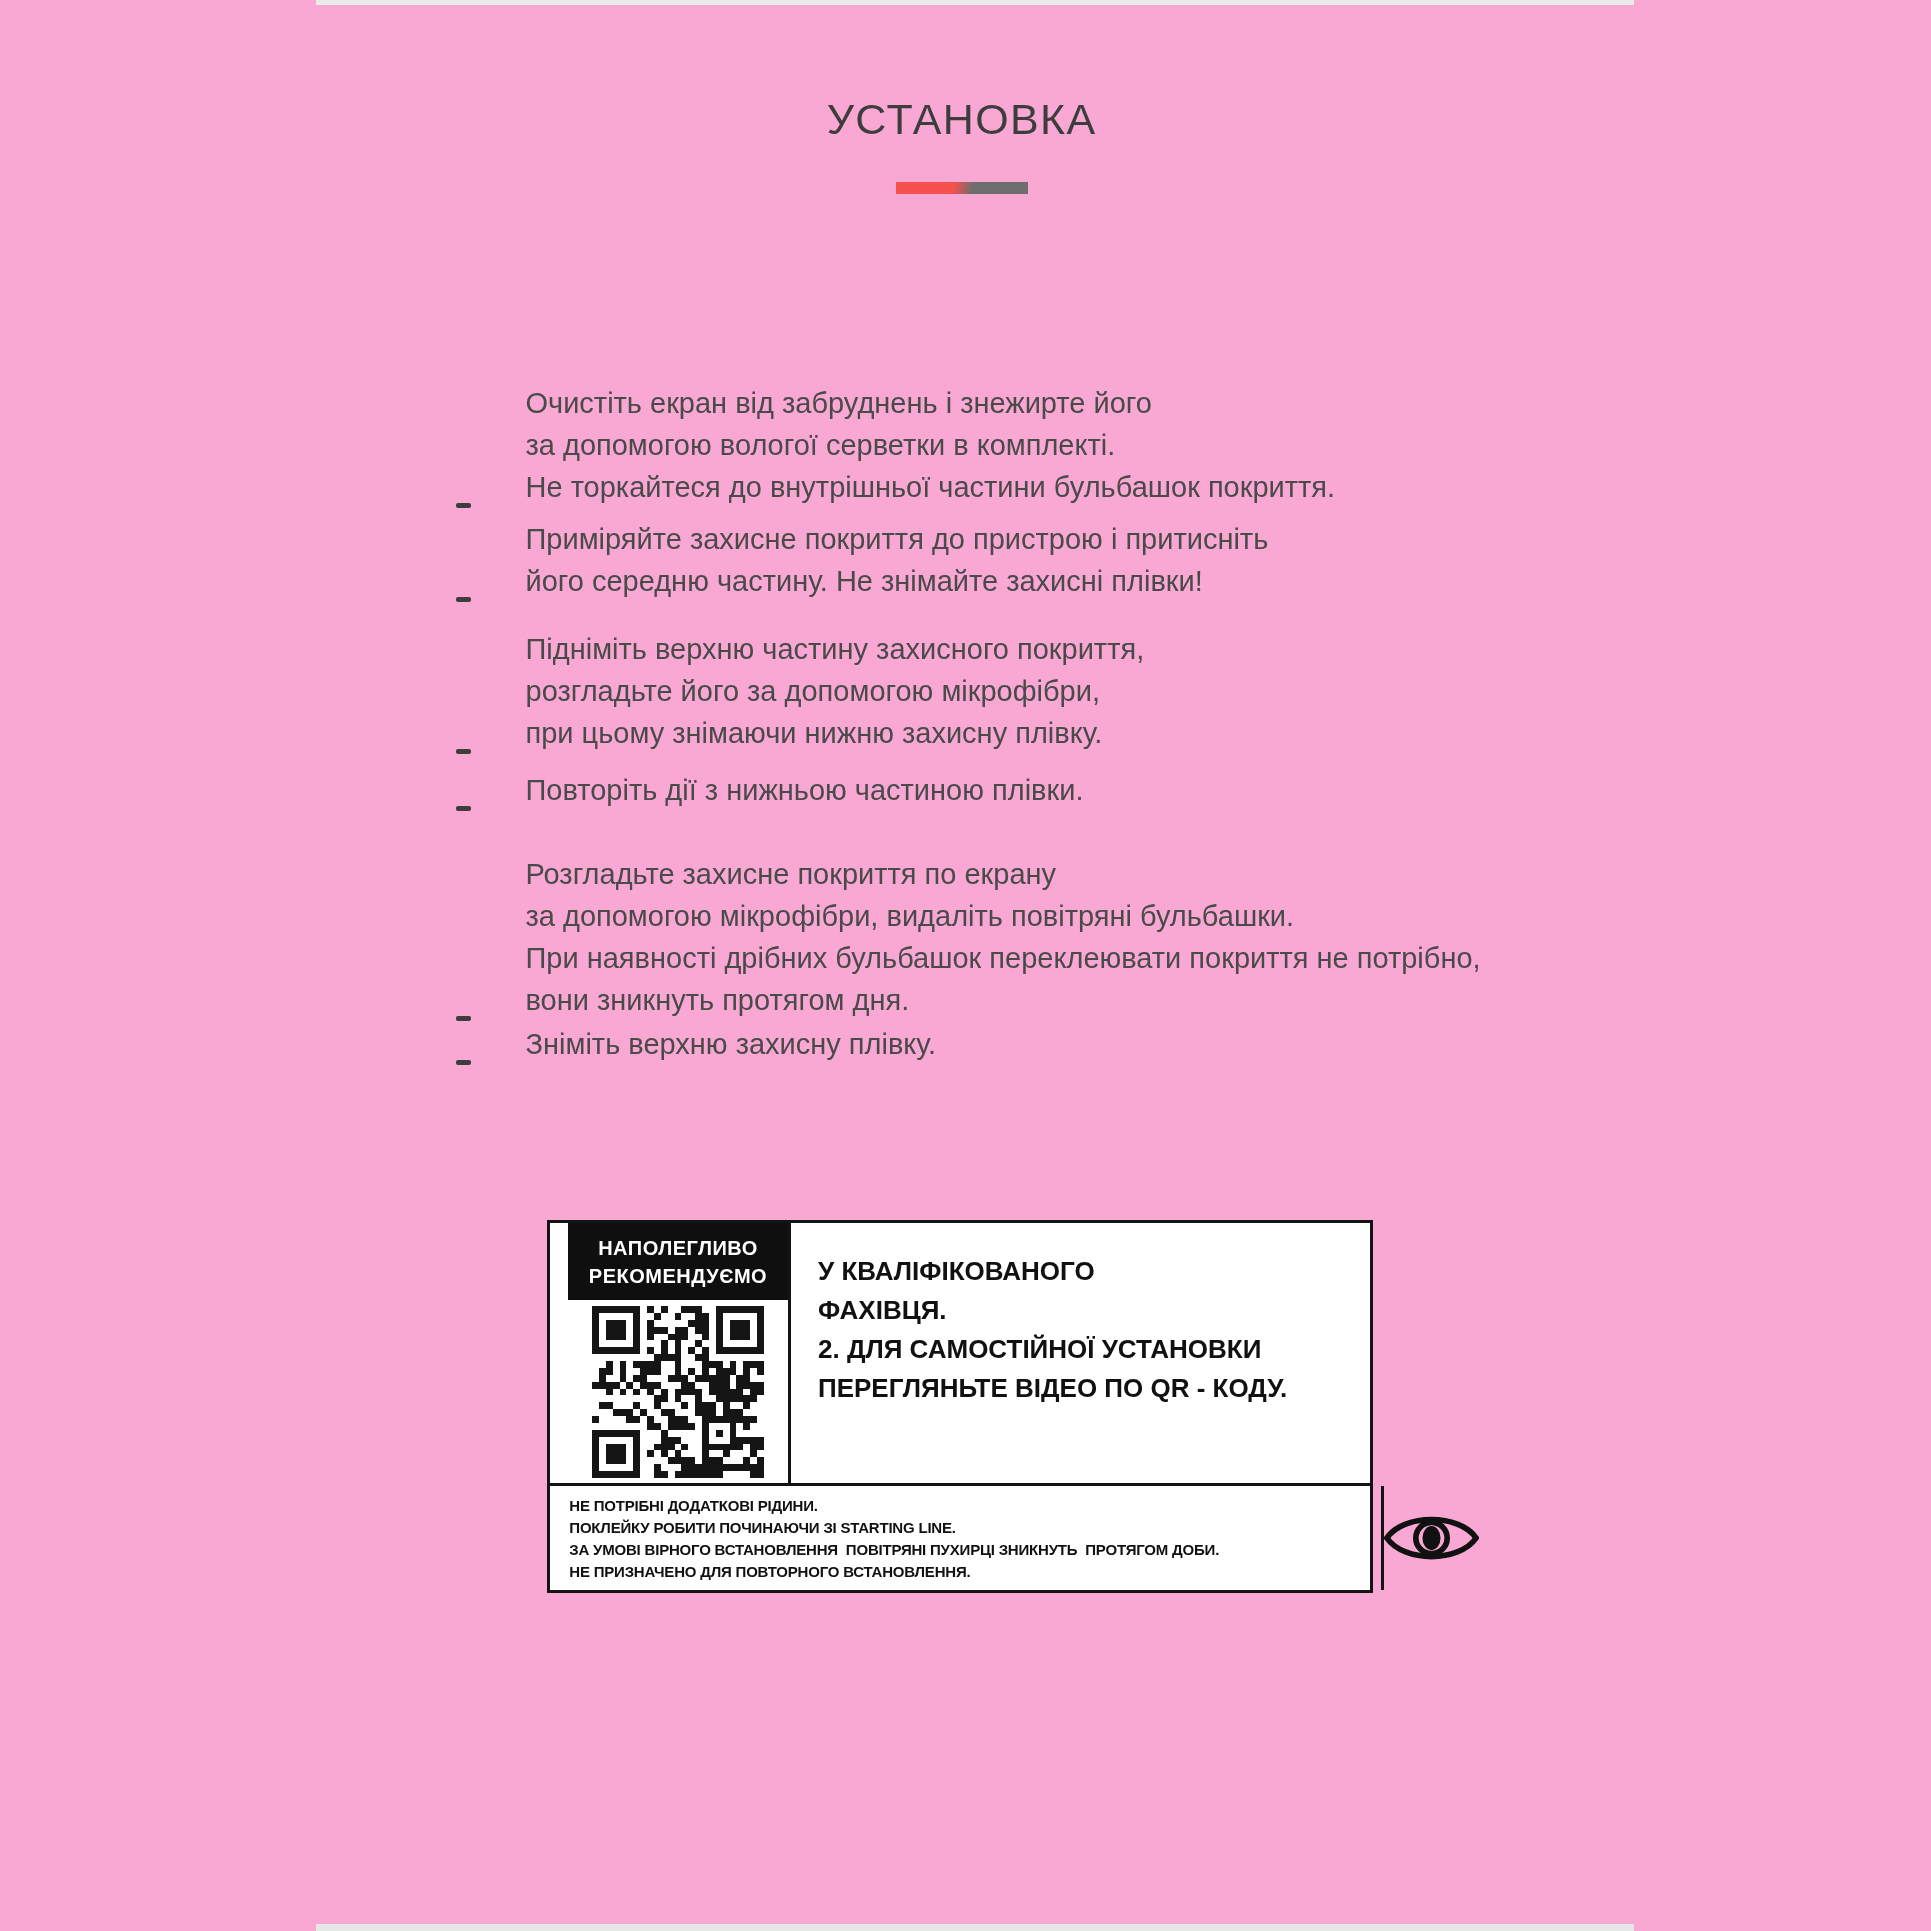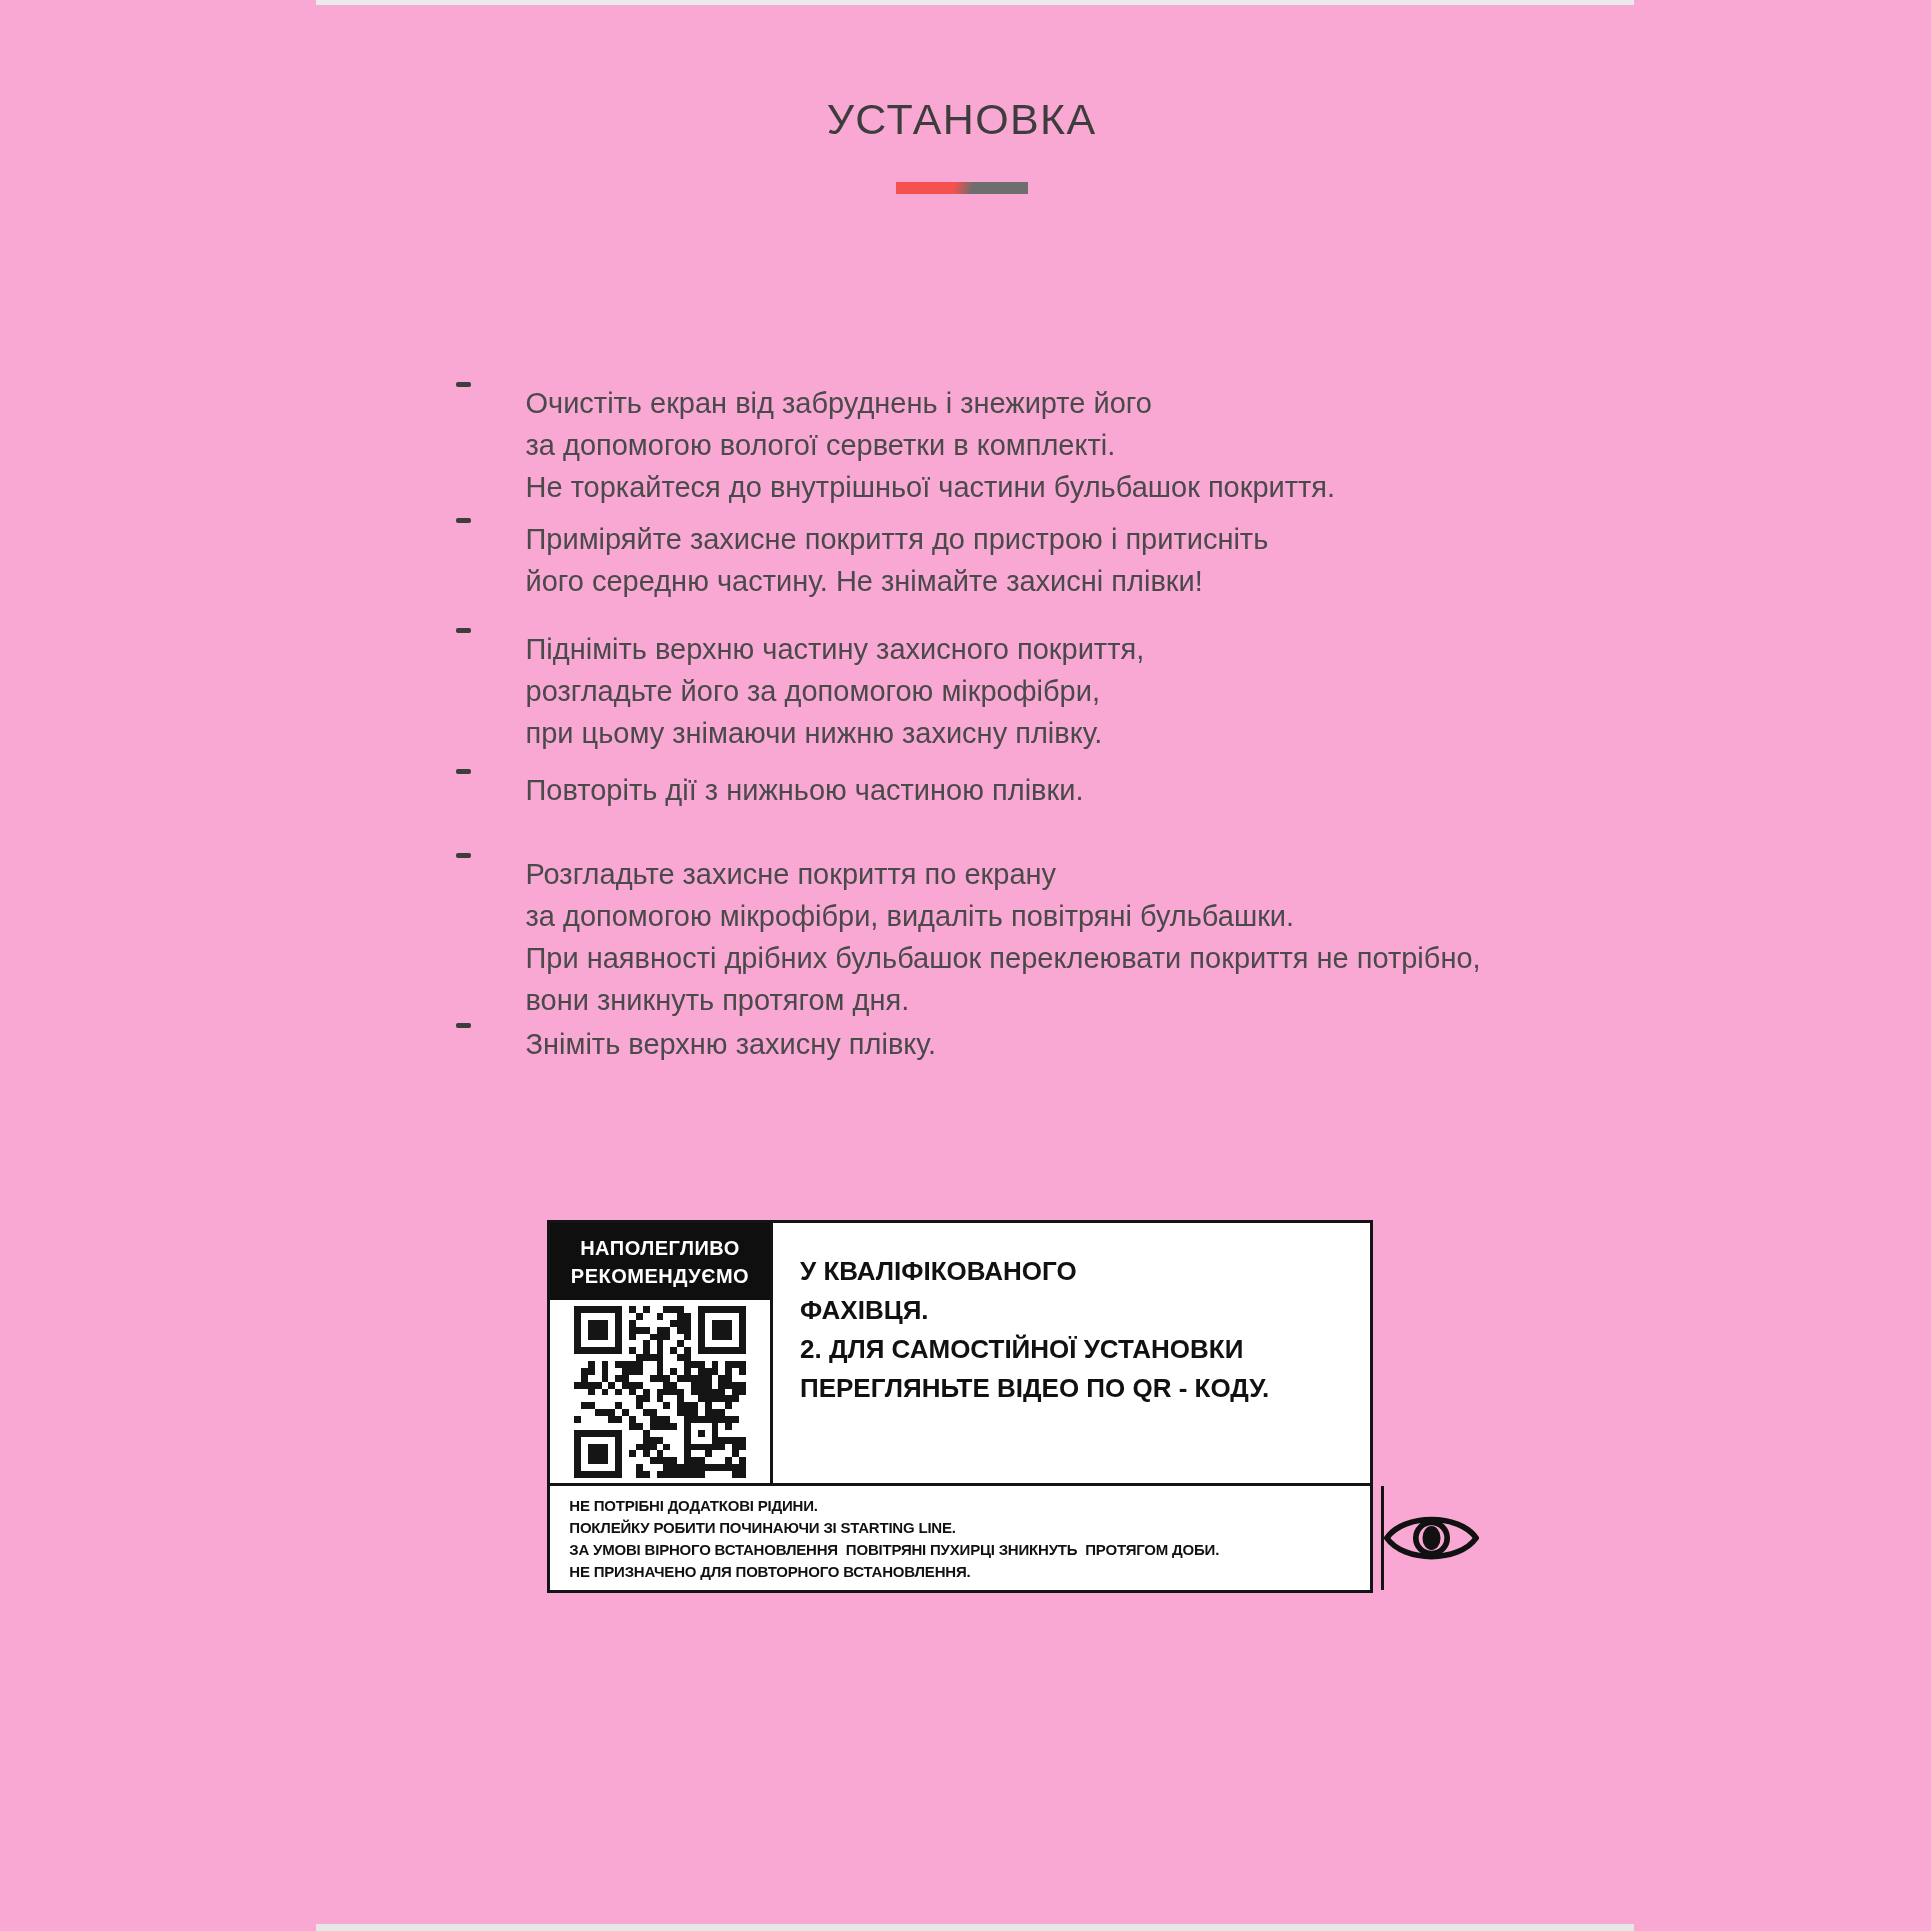--- a/index.html
+++ b/index.html
@@ -20,21 +20,21 @@
     font-size:43px;font-weight:400;letter-spacing:1.4px;
     color:#3d3d3d;
   }
   .accent-bar{
     position:absolute;left:896px;top:182px;width:132px;height:11.6px;
     background:linear-gradient(105deg,#f4514f 0%,#f4514f 44%,#6e6e6e 58%,#6e6e6e 100%);
   }
 
   .step{
     position:absolute;left:456px;
-    display:flex;align-items:flex-start;
+    display:flex;align-items:flex-end;
   }
   .dash{
     flex:0 0 auto;width:14.5px;height:4.8px;border-radius:1.9px;
     background:#3d3d3d;margin-right:55px;
   }
   .lines{flex:0 0 auto;}
   .line{
     font-size:29px;line-height:42px;color:#4a4a4a;
     white-space:nowrap;
   }
@@ -45,21 +45,21 @@
     box-sizing:border-box;border:3.9px solid #141414;background:#fff;
     display:flex;flex-direction:column;color:#111;
   }
   .card-top{
     box-sizing:border-box;height:263px;display:flex;
     border-bottom:3.9px solid #141414;
   }
   .card-left{
     box-sizing:border-box;width:223px;flex:0 0 auto;
     border-right:3.9px solid #141414;
-    display:flex;flex-direction:column;
+    display:flex;flex-direction:column;margin-left:18px;
   }
   .card-header{
     box-sizing:border-box;height:77px;background:#0f0f0f;color:#ffffff;
     text-align:center;font-weight:bold;font-size:20px;line-height:28px;
     padding-top:10.6px;letter-spacing:0.5px;
   }
   .qr-wrap{flex:1;display:flex;align-items:center;justify-content:center;}
   .card-right{
     flex:1;box-sizing:border-box;padding:29px 0 0 27px;
     font-weight:bold;font-size:26px;line-height:39px;

